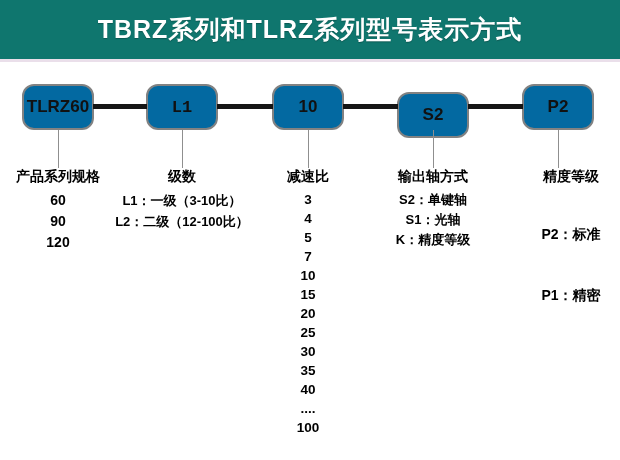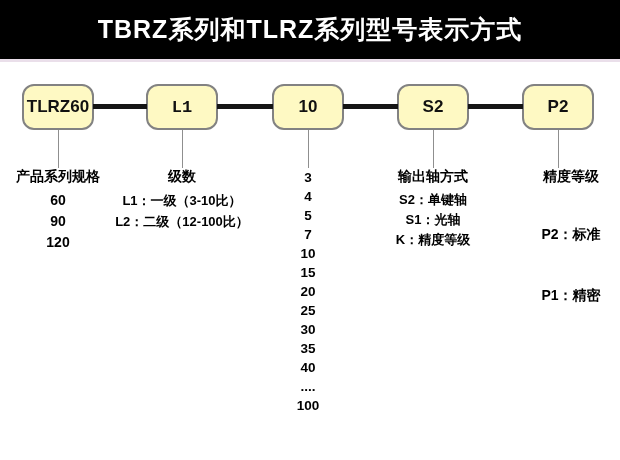--- a/index.html
+++ b/index.html
@@ -5,41 +5,41 @@
   html,body{margin:0;padding:0;}
   body{
     width:620px;height:460px;position:relative;overflow:hidden;
     background:#ffffff;
     font-family:"Liberation Sans","DejaVu Sans",sans-serif;
     color:#1a1a1a;
   }
   
   .header{
     position:absolute;left:0;top:0;width:620px;height:62px;
-    background:#000000;
+    background:#0f766e;
     border-bottom:3px solid #eadfea;
     display:flex;align-items:center;justify-content:center;
     box-sizing:border-box;
   }
   .header .title{
     color:#ffffff;font-size:25px;font-weight:700;letter-spacing:1px;
     text-shadow:0 1px 1px rgba(0,0,0,0.25);
   }
   
   .model-box{
     position:absolute;top:84px;width:72px;height:46px;
     border:2px solid #828282;border-radius:12px;
-    background:#fef9c3;box-sizing:border-box;
+    background:#0369a1;box-sizing:border-box;
     display:flex;align-items:center;justify-content:center;
     font-size:17px;font-weight:700;color:#111111;
   }
   .box-0{left:22px;}
   .box-1{left:146px;font-family:Liberation Mono, monospace;}
   .box-2{left:272px;}
-  .box-3{left:397px;}
+  .box-3{left:397px;margin-top:8px;}
   .box-4{left:522px;}
   
   .connector{
     position:absolute;top:104px;height:5px;background:#151515;
   }
   .conn-0{left:93px;width:54px;}
   .conn-1{left:217px;width:56px;}
   .conn-2{left:343px;width:55px;}
   .conn-3{left:468px;width:55px;}
   
@@ -114,20 +114,21 @@
   <div class="item">120</div>
 </div>
 
 <div class="column col-1">
   <div class="heading">级数</div>
   <div class="item">L1：一级（3-10比）</div>
   <div class="item">L2：二级（12-100比）</div>
 </div>
 
 <div class="column col-2">
+  <div class="heading">减速比</div>
   <div class="item">3</div>
   <div class="item">4</div>
   <div class="item">5</div>
   <div class="item">7</div>
   <div class="item">10</div>
   <div class="item">15</div>
   <div class="item">20</div>
   <div class="item">25</div>
   <div class="item">30</div>
   <div class="item">35</div>

